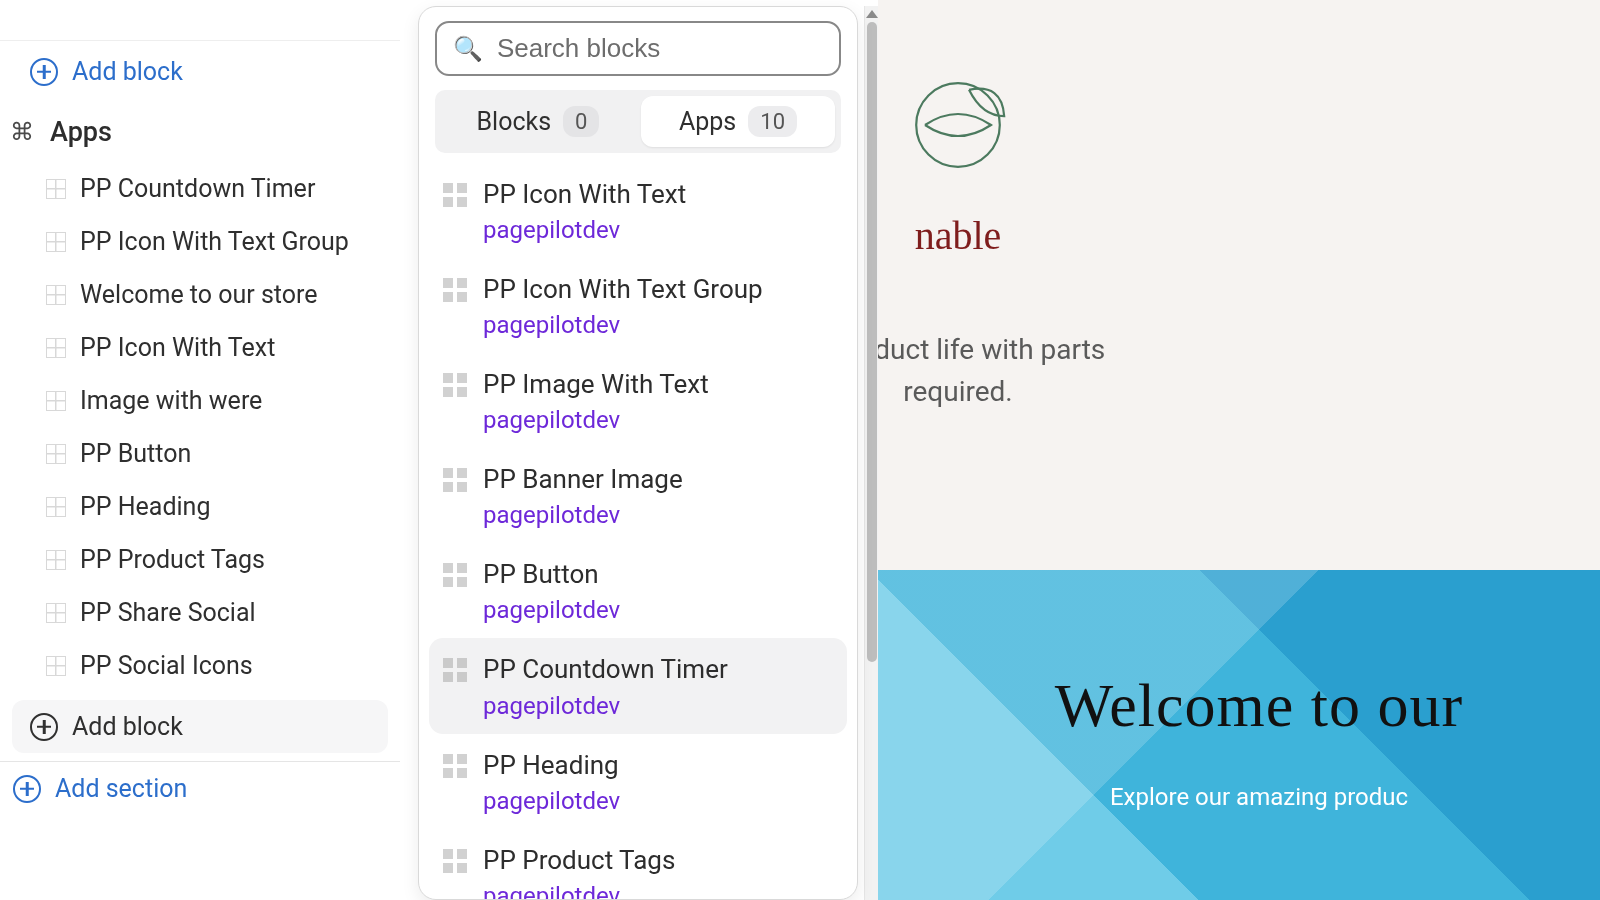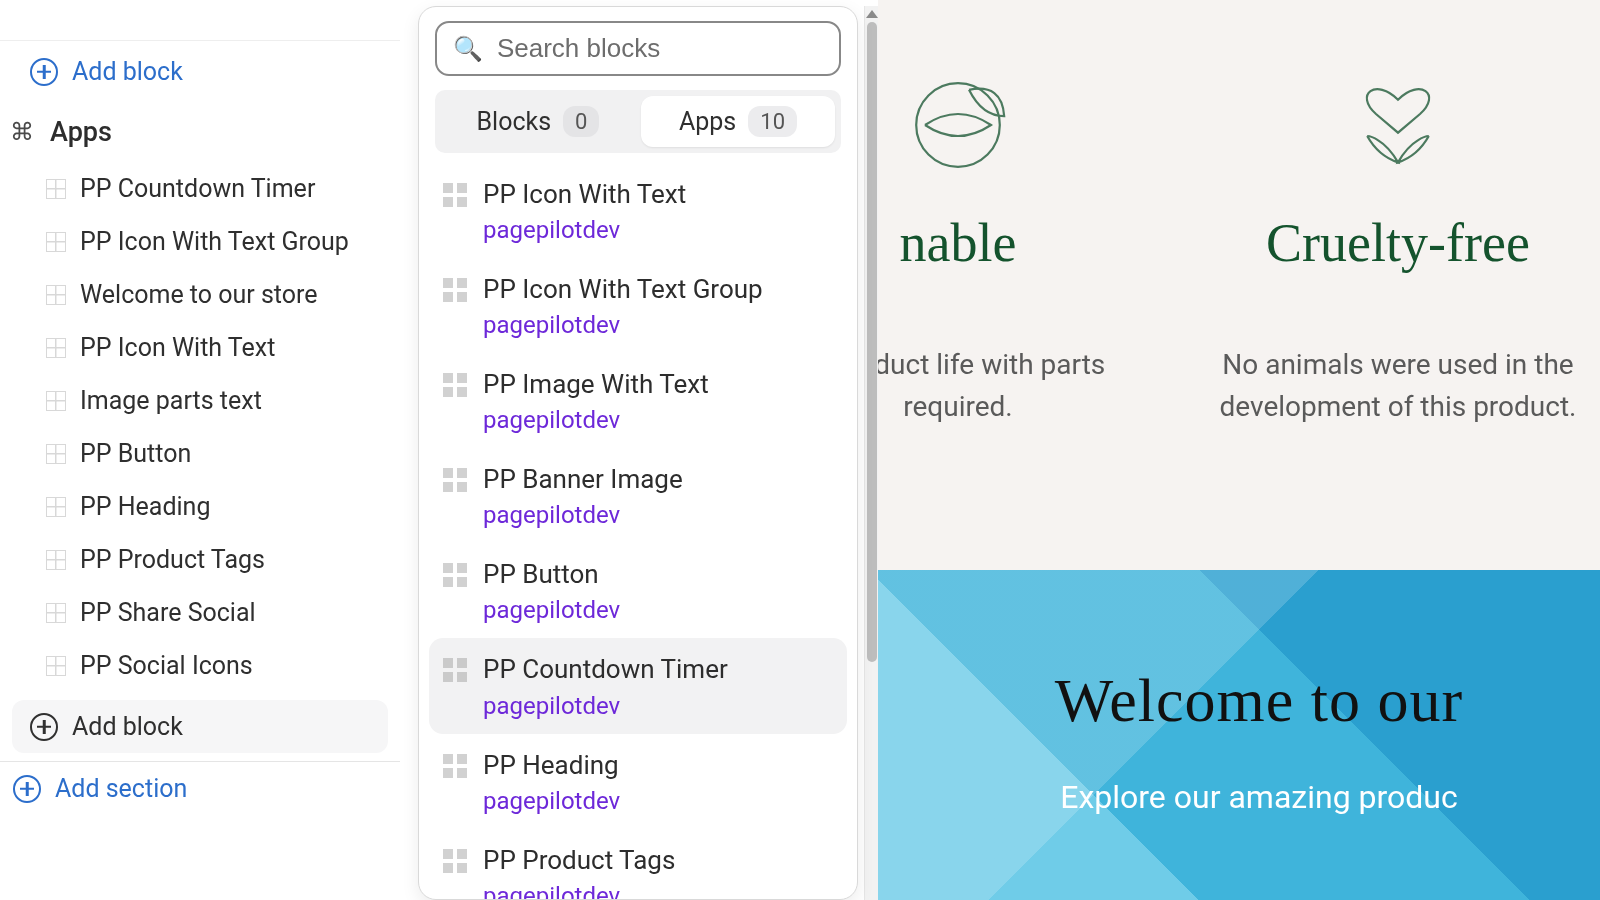--- a/index.html
+++ b/index.html
@@ -171,40 +171,40 @@
     width: 722px;
     height: 900px;
     background:#f6f3f1;
     overflow:hidden;
   }
   .feat-row{ position:absolute; top:70px; left:-120px; width:1400px; display:flex; gap:40px;}
   .feat{ width:400px; text-align:center; }
   .feat svg{ width:110px; height:110px; }
   .feat h3{
     font-family: Georgia, "Times New Roman", serif;
-    font-weight:400; font-size:54px; color:#14532d;
+    font-weight:400; font-size:40px; color:#7f1d1d;
     margin-top:28px;
   }
   .feat p{
     font-size:28px; color:#5a5a5a; margin-top:70px; line-height:1.5;
   }
   .banner{
     position:absolute; left:0; top:570px; right:-40px; height:340px;
     background:
       linear-gradient(135deg, rgba(255,255,255,.18) 0 40%, transparent 40%),
       linear-gradient(45deg, #6fcce8 0 30%, #3fb4db 30% 60%, #2a9fcf 60% 100%);
     display:flex; flex-direction:column; align-items:center; justify-content:center;
     color:#1a1a1a;
   }
   .banner h1{
     font-family: Georgia, "Times New Roman", serif;
     font-size:62px; font-weight:400; letter-spacing:1px; color:#111;
   }
   .banner p{
-    margin-top:42px; font-size:32px; color:#fff;
+    margin-top:42px; font-size:24px; color:#fff;
   }
 </style>
 </head>
 <body>
 
 <div class="sidebar">
   <div class="topdivider"></div>
 
   <div class="row blue">
     <span class="plus-circle blue"></span>
@@ -228,21 +228,21 @@
       <div class="row nested">
         <span class="sq-icon"></span>
         <span>Welcome to our store</span>
       </div>
       <div class="row nested">
         <span class="sq-icon"></span>
         <span>PP Icon With Text</span>
       </div>
       <div class="row nested">
         <span class="sq-icon"></span>
-        <span>Image parts text</span>
+        <span>Image with were</span>
       </div>
       <div class="row nested">
         <span class="sq-icon"></span>
         <span>PP Button</span>
       </div>
       <div class="row nested">
         <span class="sq-icon"></span>
         <span>PP Heading</span>
       </div>
       <div class="row nested">
@@ -358,29 +358,20 @@
   <div class="feat-row">
     <div class="feat">
       <svg viewBox="0 0 100 100">
         <circle cx="50" cy="50" r="38" fill="none" stroke="#4c7a5f" stroke-width="2"></circle>
         <path d="M20 50 Q50 30 80 50 Q50 70 20 50" fill="none" stroke="#4c7a5f" stroke-width="2"></path>
         <path d="M60 18 Q90 12 92 42 Q72 42 60 18" fill="none" stroke="#4c7a5f" stroke-width="2"></path>
       </svg>
       <h3>nable</h3>
       <p>g product life with parts required.</p>
     </div>
-    <div class="feat">
-      <svg viewBox="0 0 100 100">
-        <path d="M50 55 C30 35 10 50 30 68 L50 85 L70 68 C90 50 70 35 50 55 Z" transform="translate(0,-28)" fill="none" stroke="#4c7a5f" stroke-width="2"></path>
-        <path d="M22 60 Q32 78 50 84 Q42 70 32 64 Q26 60 22 60" fill="none" stroke="#4c7a5f" stroke-width="2"></path>
-        <path d="M78 60 Q68 78 50 84 Q58 70 68 64 Q74 60 78 60" fill="none" stroke="#4c7a5f" stroke-width="2"></path>
-      </svg>
-      <h3>Cruelty-free</h3>
-      <p>No animals were used in the development of this product.</p>
-    </div>
 
   </div>
 
   <div class="banner">
     <h1>Welcome to our</h1>
     <p>Explore our amazing produc</p>
   </div>
 </div>
 
 </body></html>

